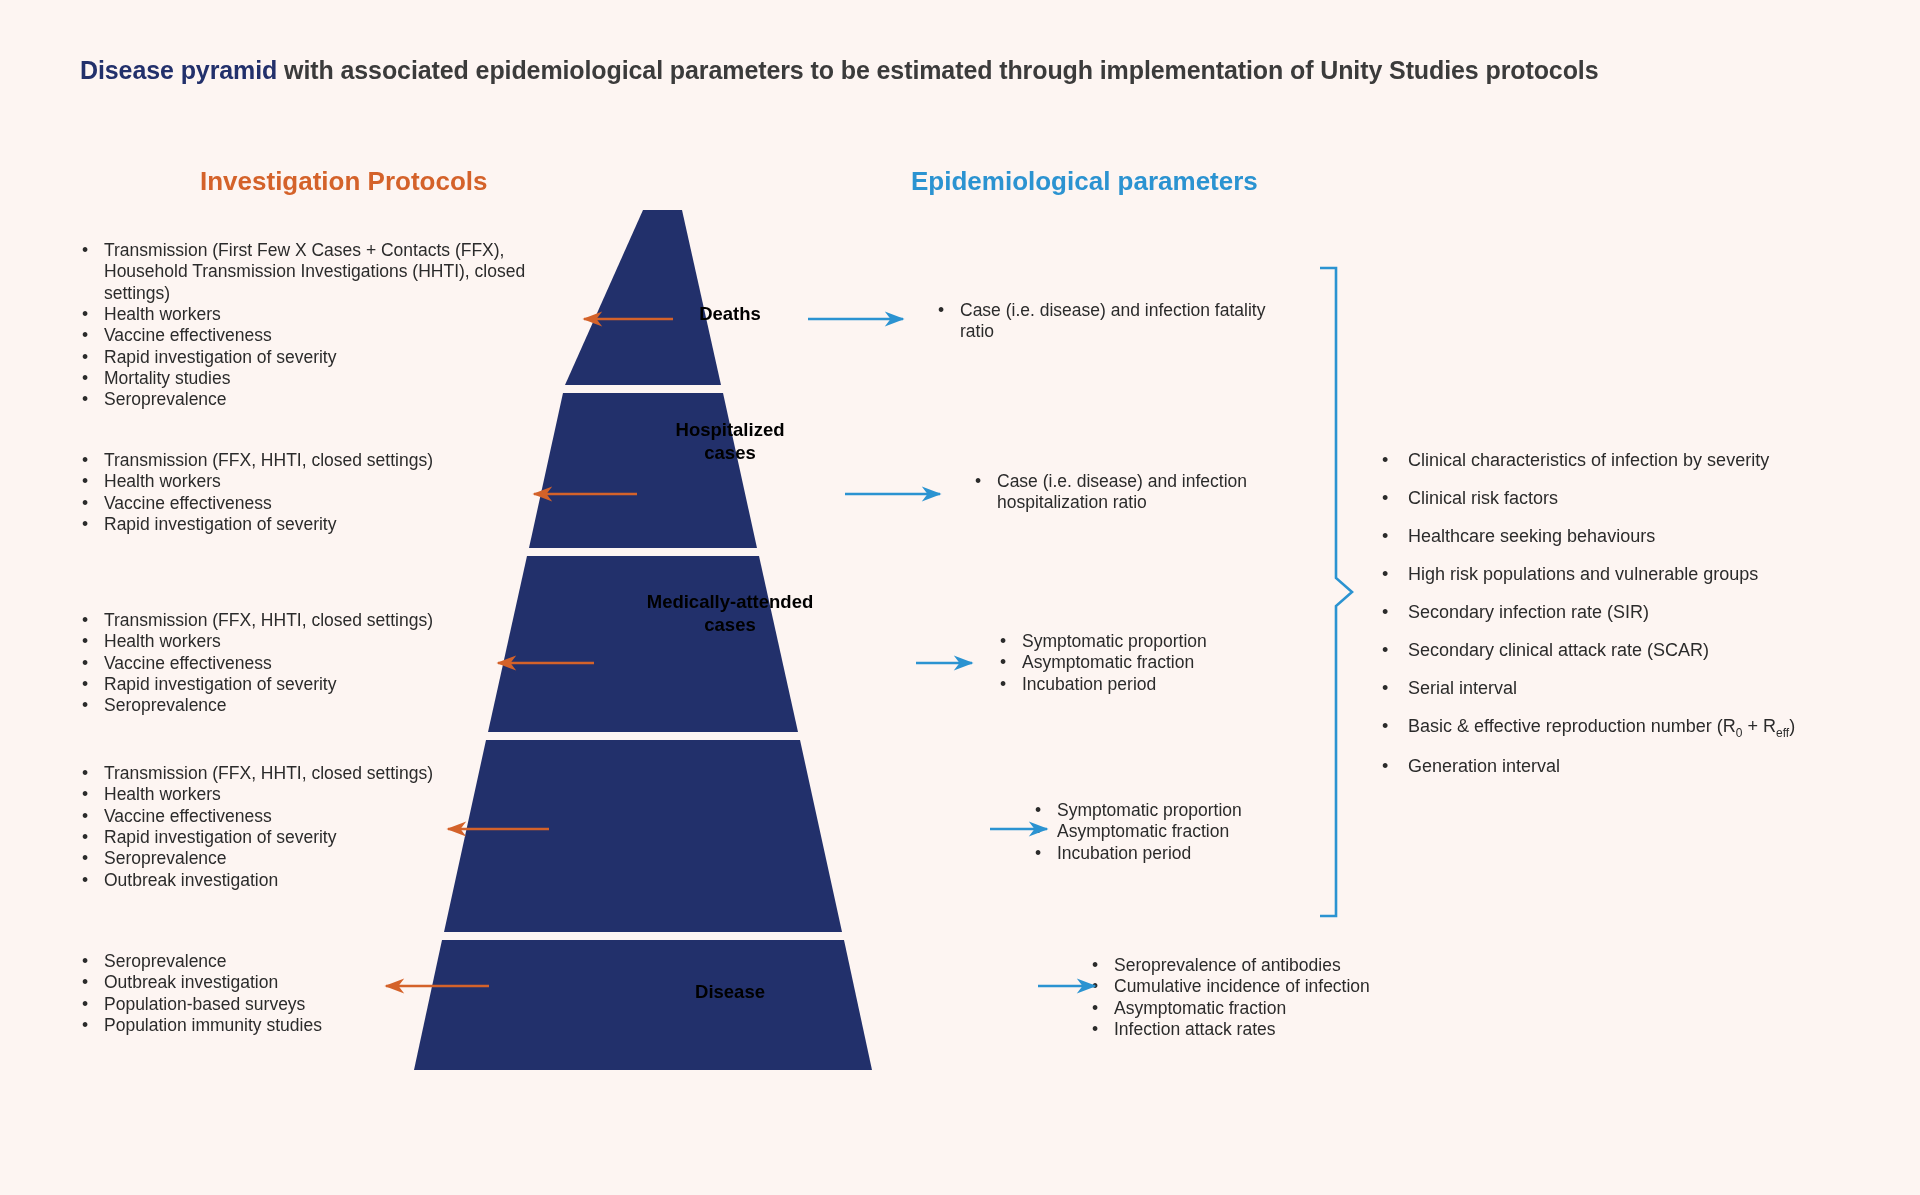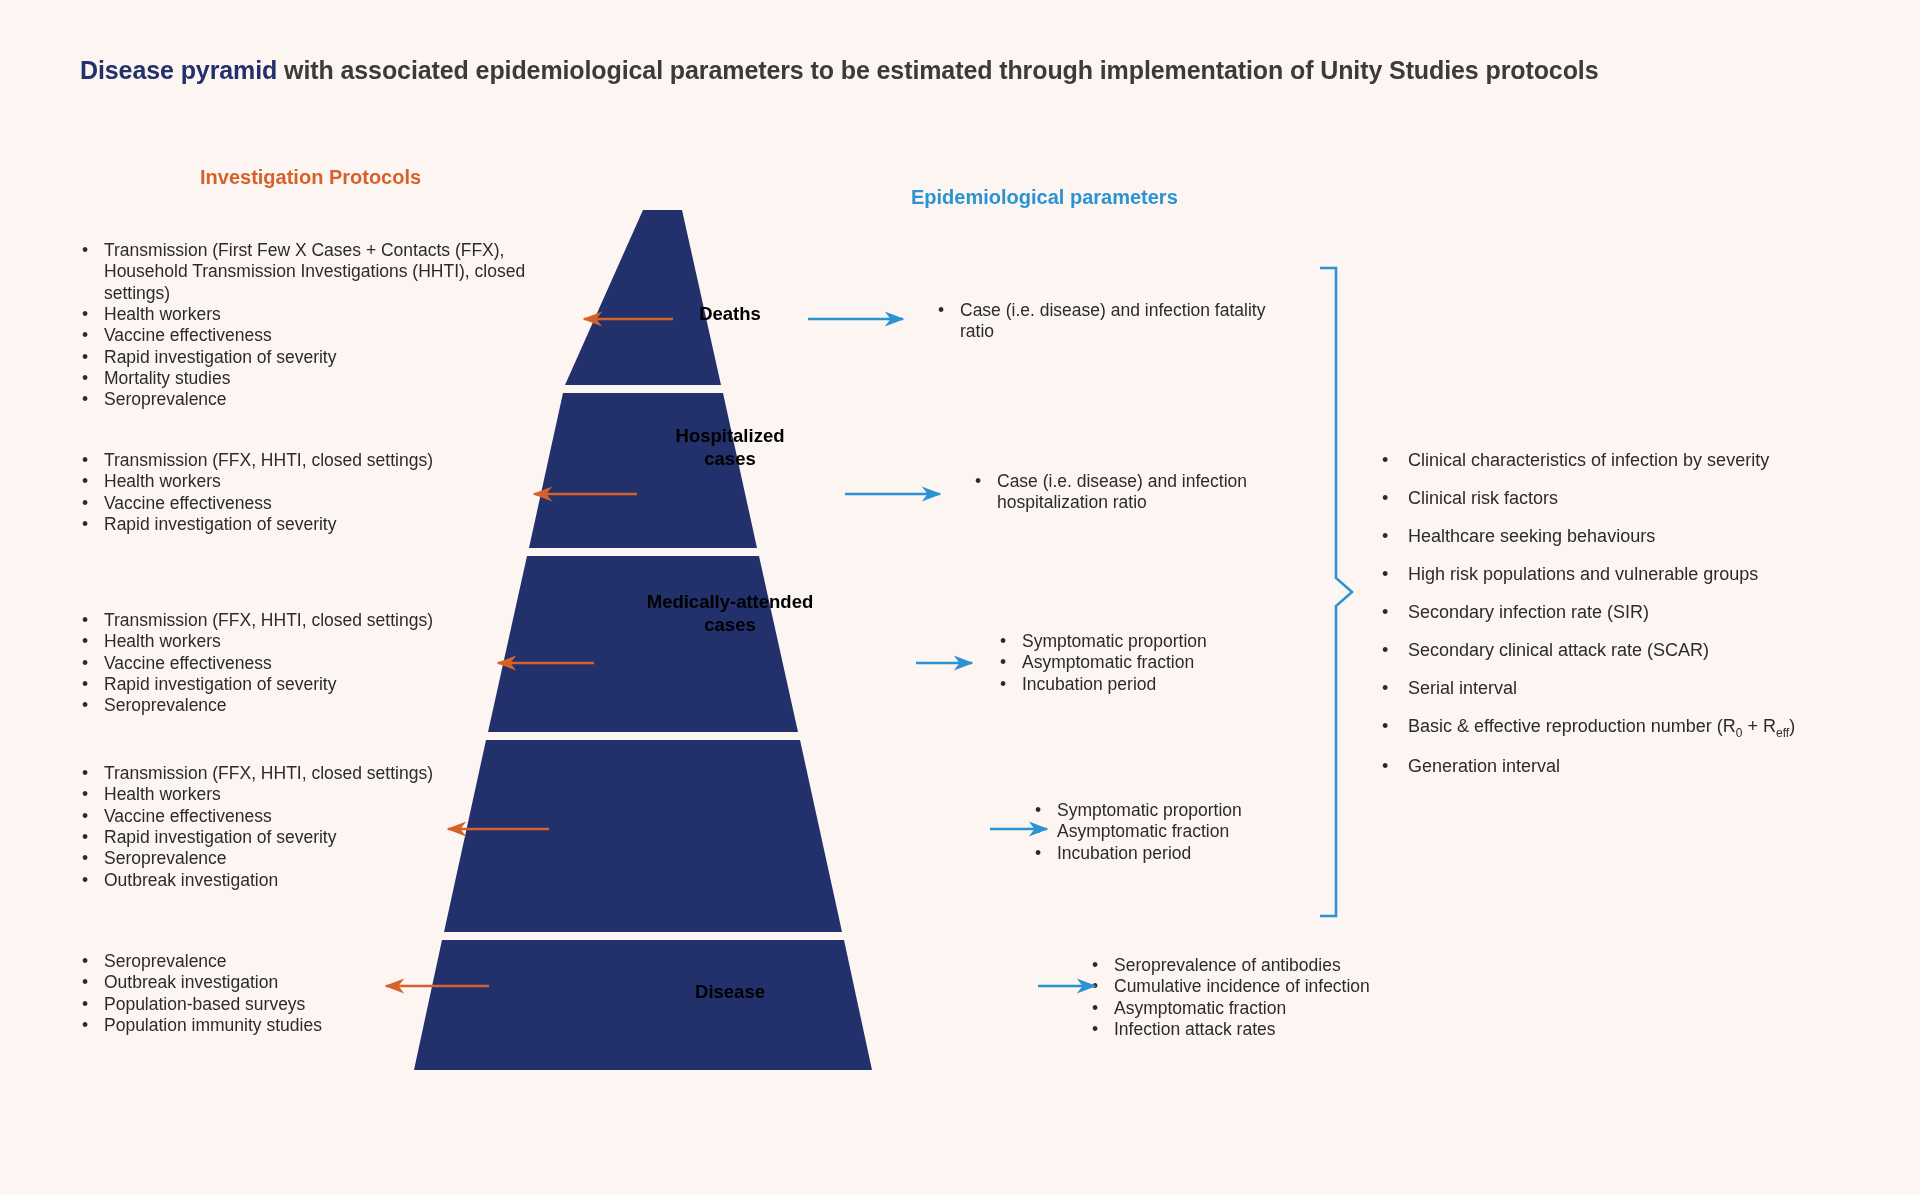--- a/index.html
+++ b/index.html
@@ -14,25 +14,25 @@
   
   .title {
     position: absolute; left: 80px; top: 56px;
     font-size: 25px; font-weight: bold; color: #3b3b3b;
     letter-spacing: -0.1px; white-space: nowrap;
   }
   .title .hl { color: #22306b; }
 
   
   .col-head {
-    position: absolute; font-size: 20px; font-weight: bold;
+    position: absolute; font-size: 26px; font-weight: bold;
     white-space: nowrap;
   }
   .col-head.left  { left: 200px; top: 166px; color: #d4622a; }
-  .col-head.right { left: 911px; top: 166px; color: #2b93d1; margin-top: 20px; }
+  .col-head.right { left: 911px; top: 166px; color: #2b93d1; }
 
   
   .blist { position: absolute; }
   .blist .row {
     display: flex; align-items: flex-start;
     font-size: 17.5px; color: #2b2b2b; line-height: 1.22;
   }
   .blist .bullet {
     flex: 0 0 auto; width: 22px; text-align: left;
     font-size: 17.5px; line-height: 1.22; color: #2b2b2b;
@@ -82,21 +82,21 @@
         <polygon points="42,730 444,730 472,860 14,860"></polygon>
       </g>
 
       <polygon points="243,0 282,0 263,-0" fill="#22306b"></polygon>
       <polygon points="263,-32 243,0 282,0" fill="#22306b"></polygon>
     </svg>
 
     <div class="band-label" style="top:92px">
         <div>Deaths</div>
       </div>
-    <div class="band-label" style="top:214px">
+    <div class="band-label" style="top:208px">
         <div>Hospitalized</div>
         <div>cases</div>
       </div>
     <div class="band-label" style="top:380px">
         <div>Medically-attended</div>
         <div>cases</div>
       </div>
     <div class="band-label" style="top:585px">
       </div>
     <div class="band-label" style="top:770px">

